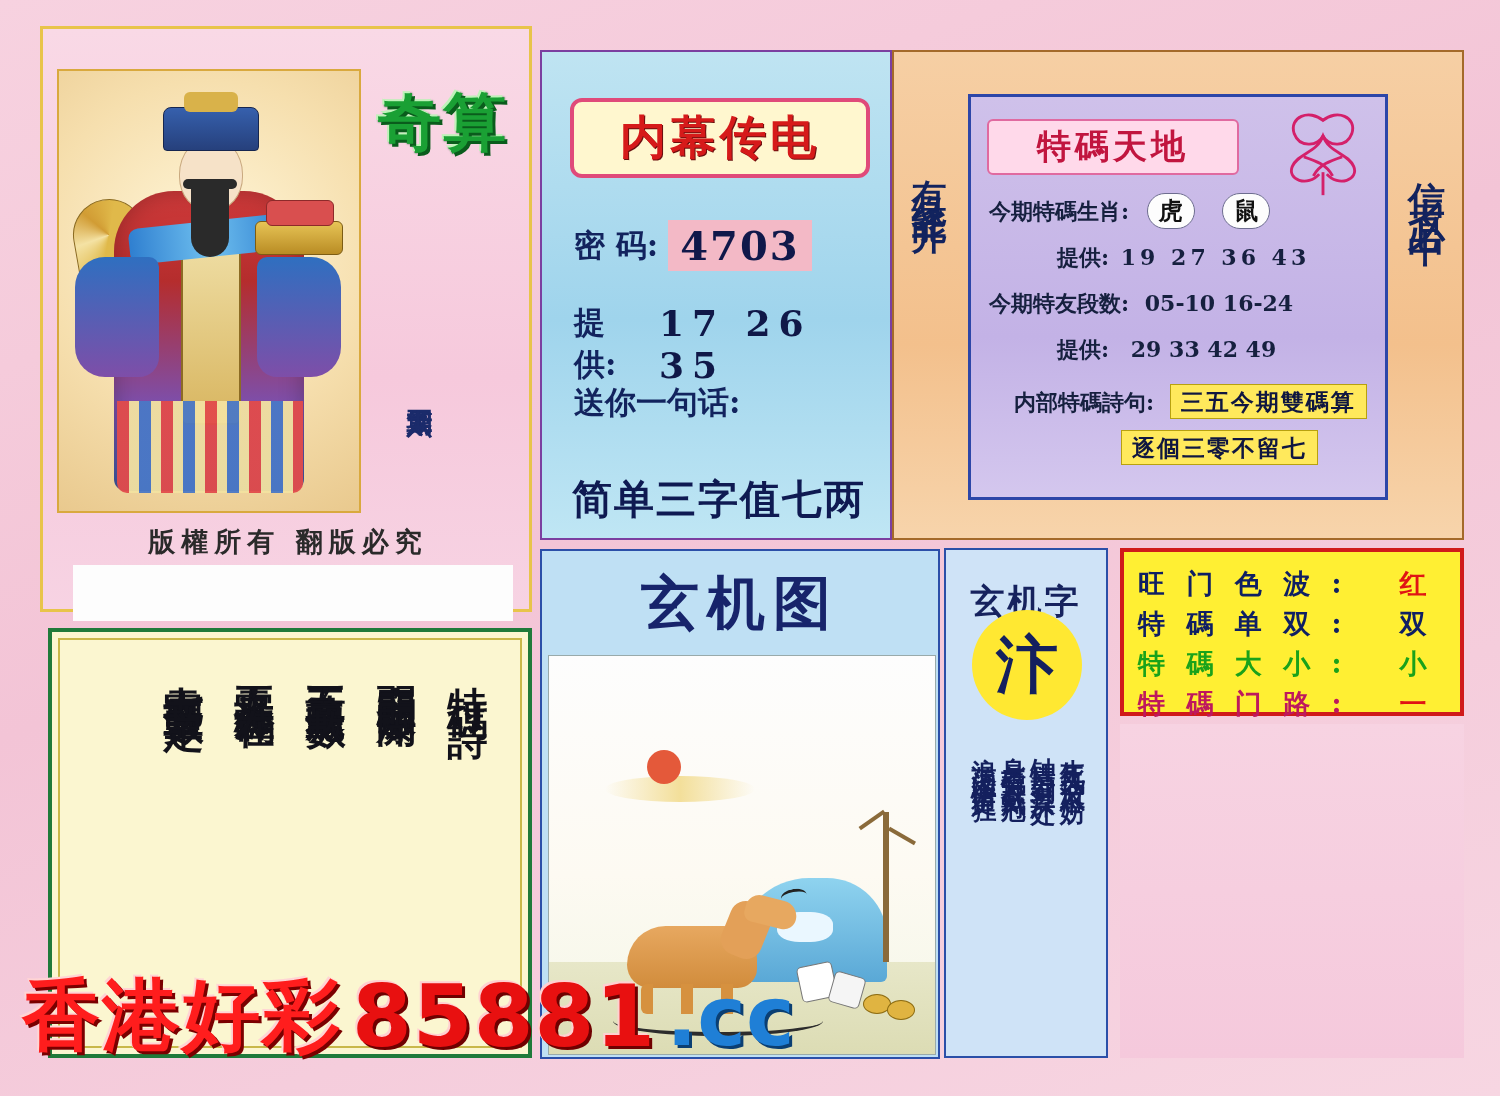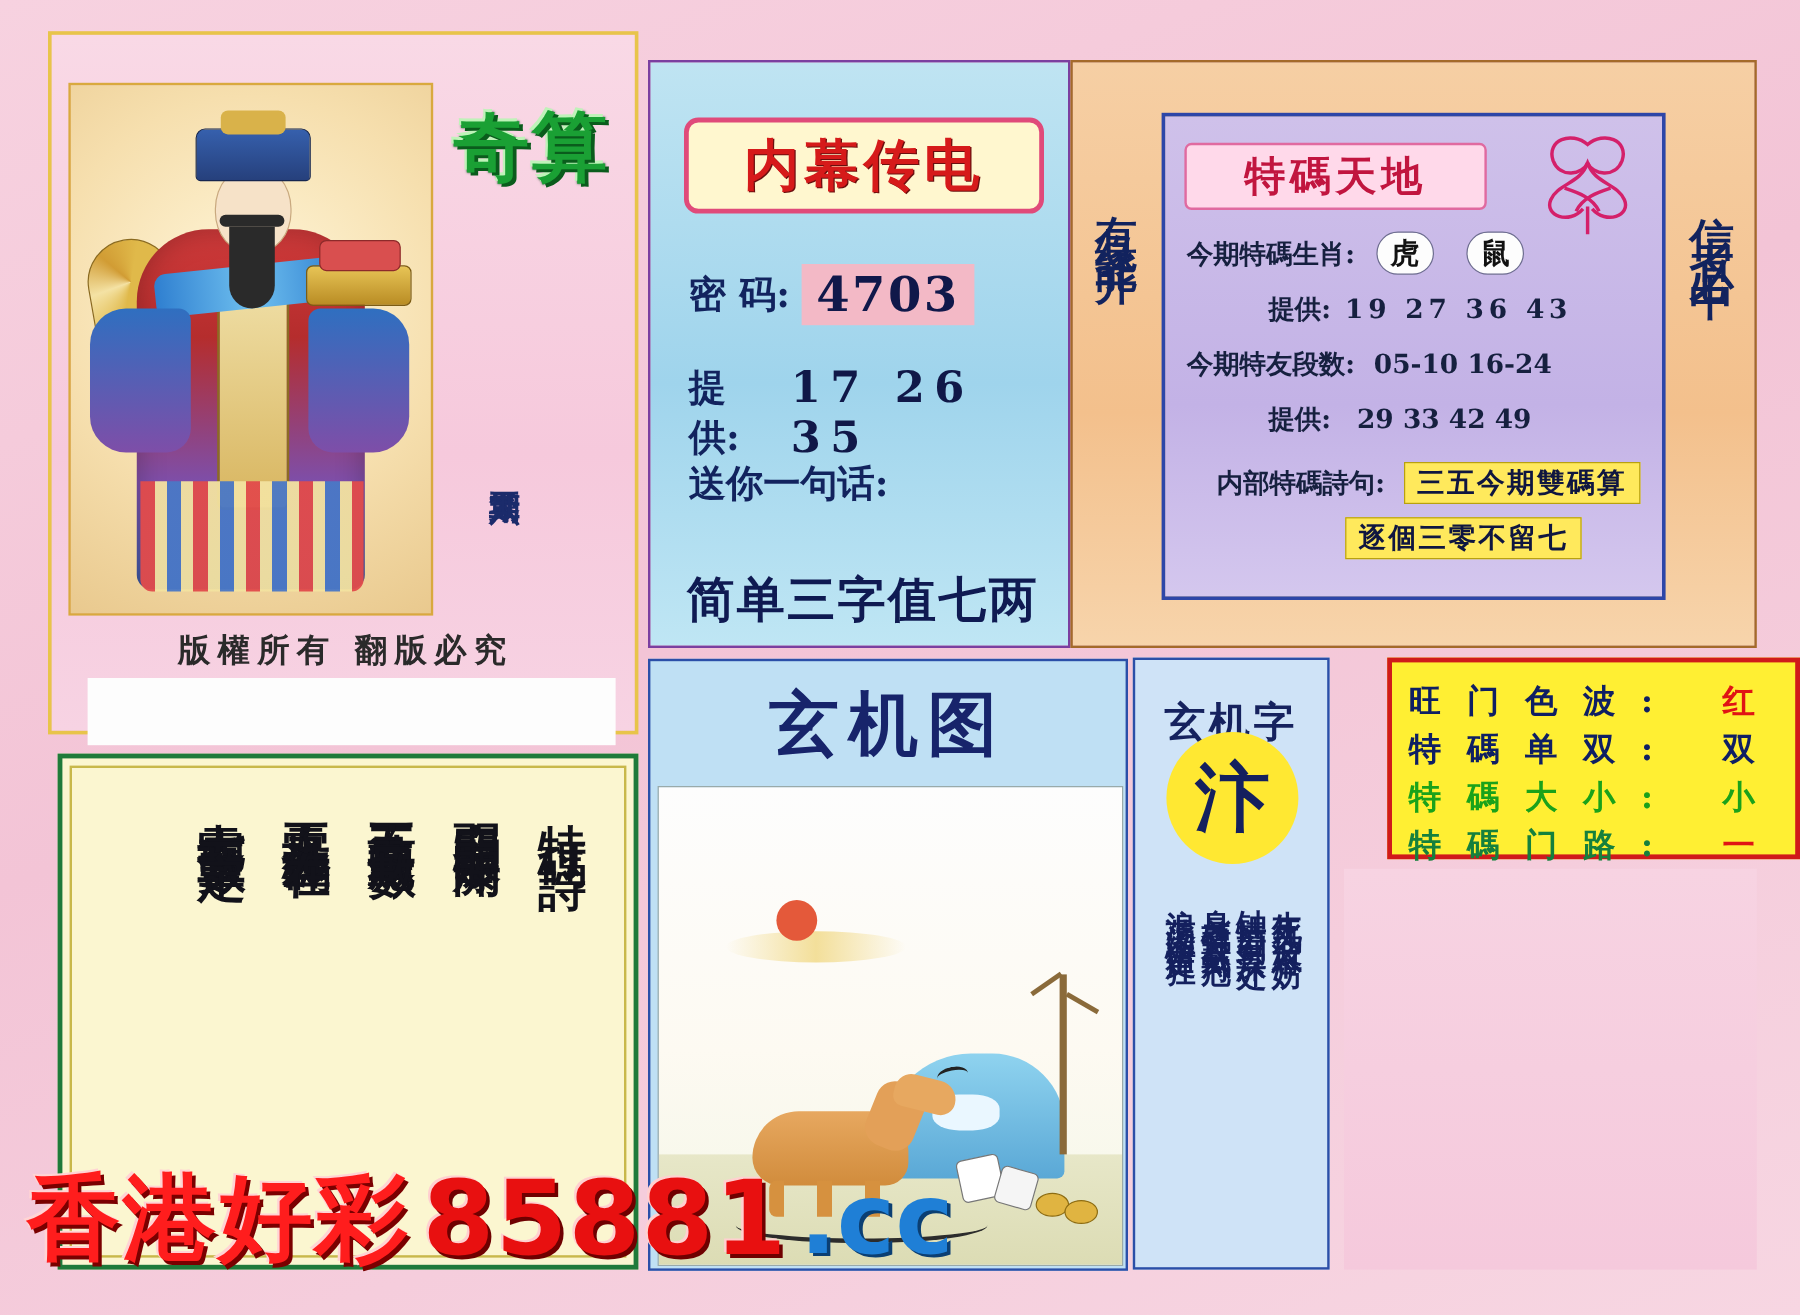--- a/index.html
+++ b/index.html
@@ -323,21 +323,20 @@
     writing-mode:vertical-rl;text-orientation:upright;
     font-family:"DejaVu Serif","Liberation Serif",serif;
     font-size:25px;font-weight:bold;color:#14205e;letter-spacing:7px;line-height:1.1;
   }
 
   
   #stats{
     left:1120px;top:548px;width:344px;height:168px;
     background:#ffef33;border:4px solid #d01a1a;box-sizing:border-box;
     padding:10px 14px;
-    margin-left:36px;
   }
   .stat-row{
     display:flex;align-items:center;justify-content:space-between;
     font-family:"DejaVu Serif","Liberation Serif",serif;
     font-size:27px;font-weight:bold;margin:4px 0;
   }
   .stat-lbl{letter-spacing:6px;}
   .stat-val{width:66px;text-align:center;}
   #rblank{
     left:1120px;top:724px;width:344px;height:334px;
@@ -502,21 +501,21 @@
     </div>
     <div class="stat-row">
       <span class="stat-lbl" style="color:#0f1f63">特 碼 单 双 :</span>
       <span class="stat-val" style="color:#0f1f63">双</span>
     </div>
     <div class="stat-row">
       <span class="stat-lbl" style="color:#1aa21a">特 碼 大 小 :</span>
       <span class="stat-val" style="color:#1aa21a">小</span>
     </div>
     <div class="stat-row">
-      <span class="stat-lbl" style="color:#15803d">特 碼 门 路 :</span>
+      <span class="stat-lbl" style="color:#be185d">特 碼 门 路 :</span>
       <span class="stat-val" style="color:#e01414">一</span>
     </div>
   </div>
   <div id="rblank" class="abs"></div>
 
   <div id="wm" class="abs">
     <span id="wm-cn">香港好彩</span>
     <span id="wm-num">85881</span>
     <span id="wm-cc">.cc</span>
   </div>

